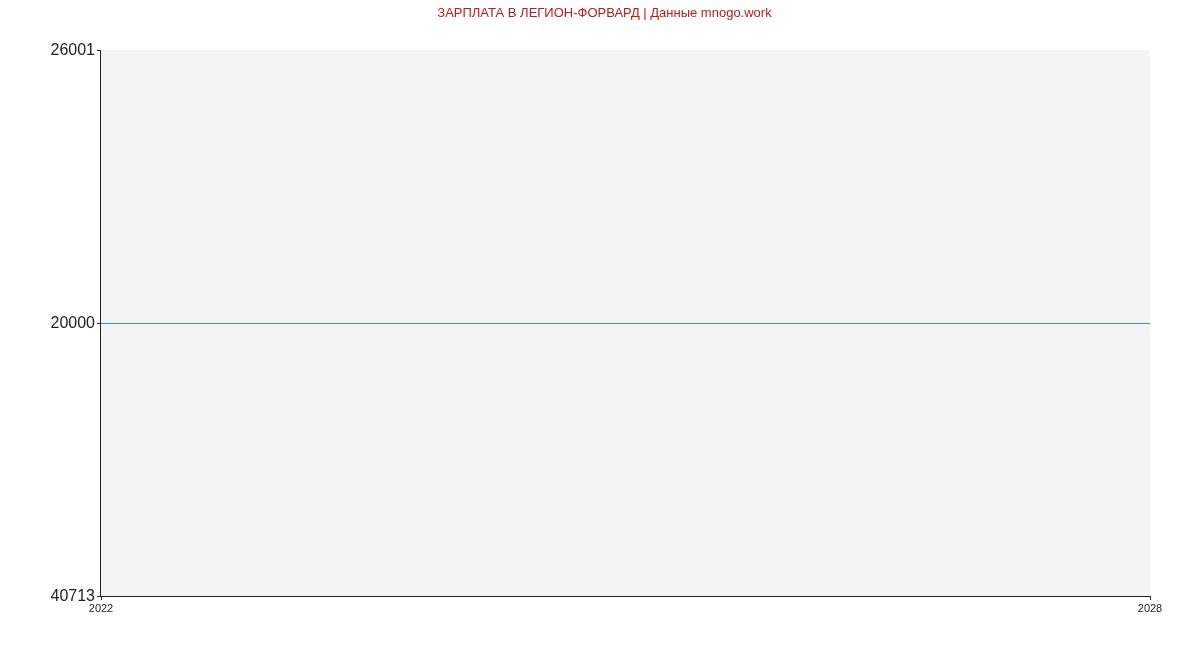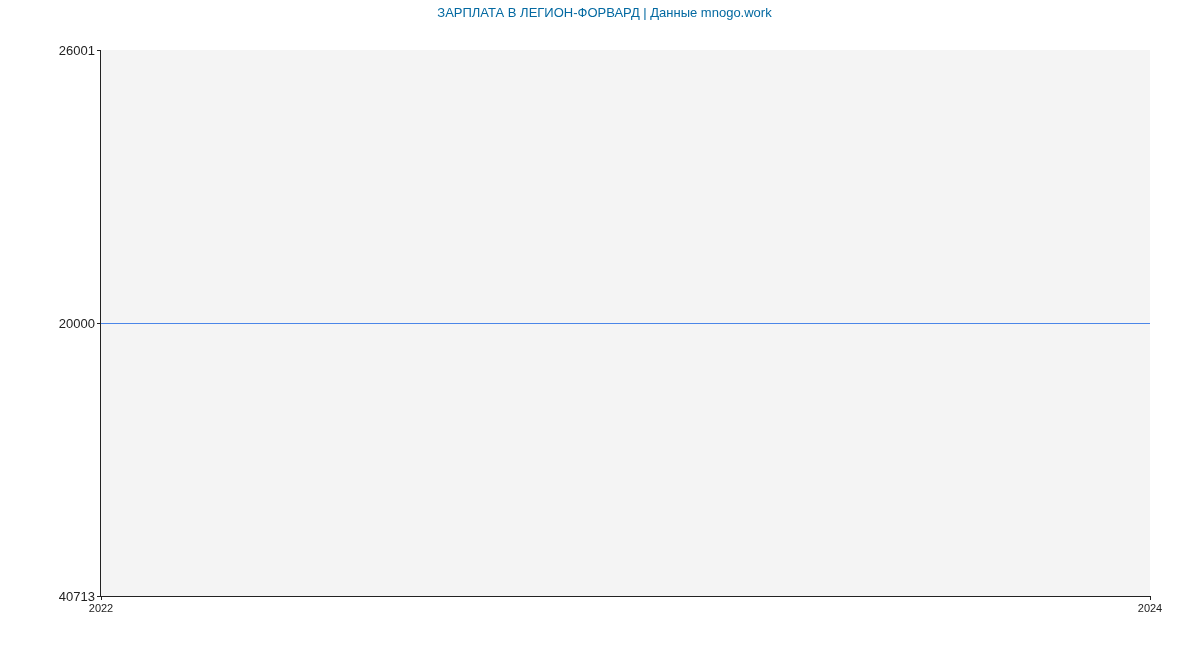--- a/index.html
+++ b/index.html
@@ -11,38 +11,38 @@
       position: relative;
       overflow: hidden;
     }
     .title {
       position: absolute;
       top: 5px;
       left: 0;
       width: 100%;
       text-align: center;
       font-size: 13px;
-      color: #0369a1;
+      color: #b91c1c;
       font-weight: normal;
       padding-left: 9px;
     }
     .plot-area {
       position: absolute;
       left: 100px;
       top: 50px;
       width: 1050px;
       height: 547px;
       background: #f4f4f4;
       border-left: 1px solid #222;
       border-bottom: 1px solid #222;
     }
     .y-tick {
       position: absolute;
       left: 0;
-      font-size: 13px;
+      font-size: 16px;
       color: #222;
       transform: translate(-100%, -50%);
       padding-right: 6px;
       white-space: nowrap;
     }
     .y-tick-mark {
       position: absolute;
       left: -4px;
       width: 4px;
       height: 1px;
@@ -82,17 +82,17 @@
 
   <div class="y-tick" style="top:50%">20000</div>
   <div class="y-tick-mark" style="top:50%"></div>
 
   <div class="y-tick" style="top:100%">40713</div>
   <div class="y-tick-mark" style="top:100%"></div>
 
   <div class="x-tick" style="left:0%">2022</div>
   <div class="x-tick-mark" style="left:0%"></div>
 
-  <div class="x-tick" style="left:100%">2024</div>
+  <div class="x-tick" style="left:100%">2028</div>
   <div class="x-tick-mark" style="left:100%"></div>
 
   <div class="data-line" style="top:50%"></div>
 </div>
 
 </body></html>

